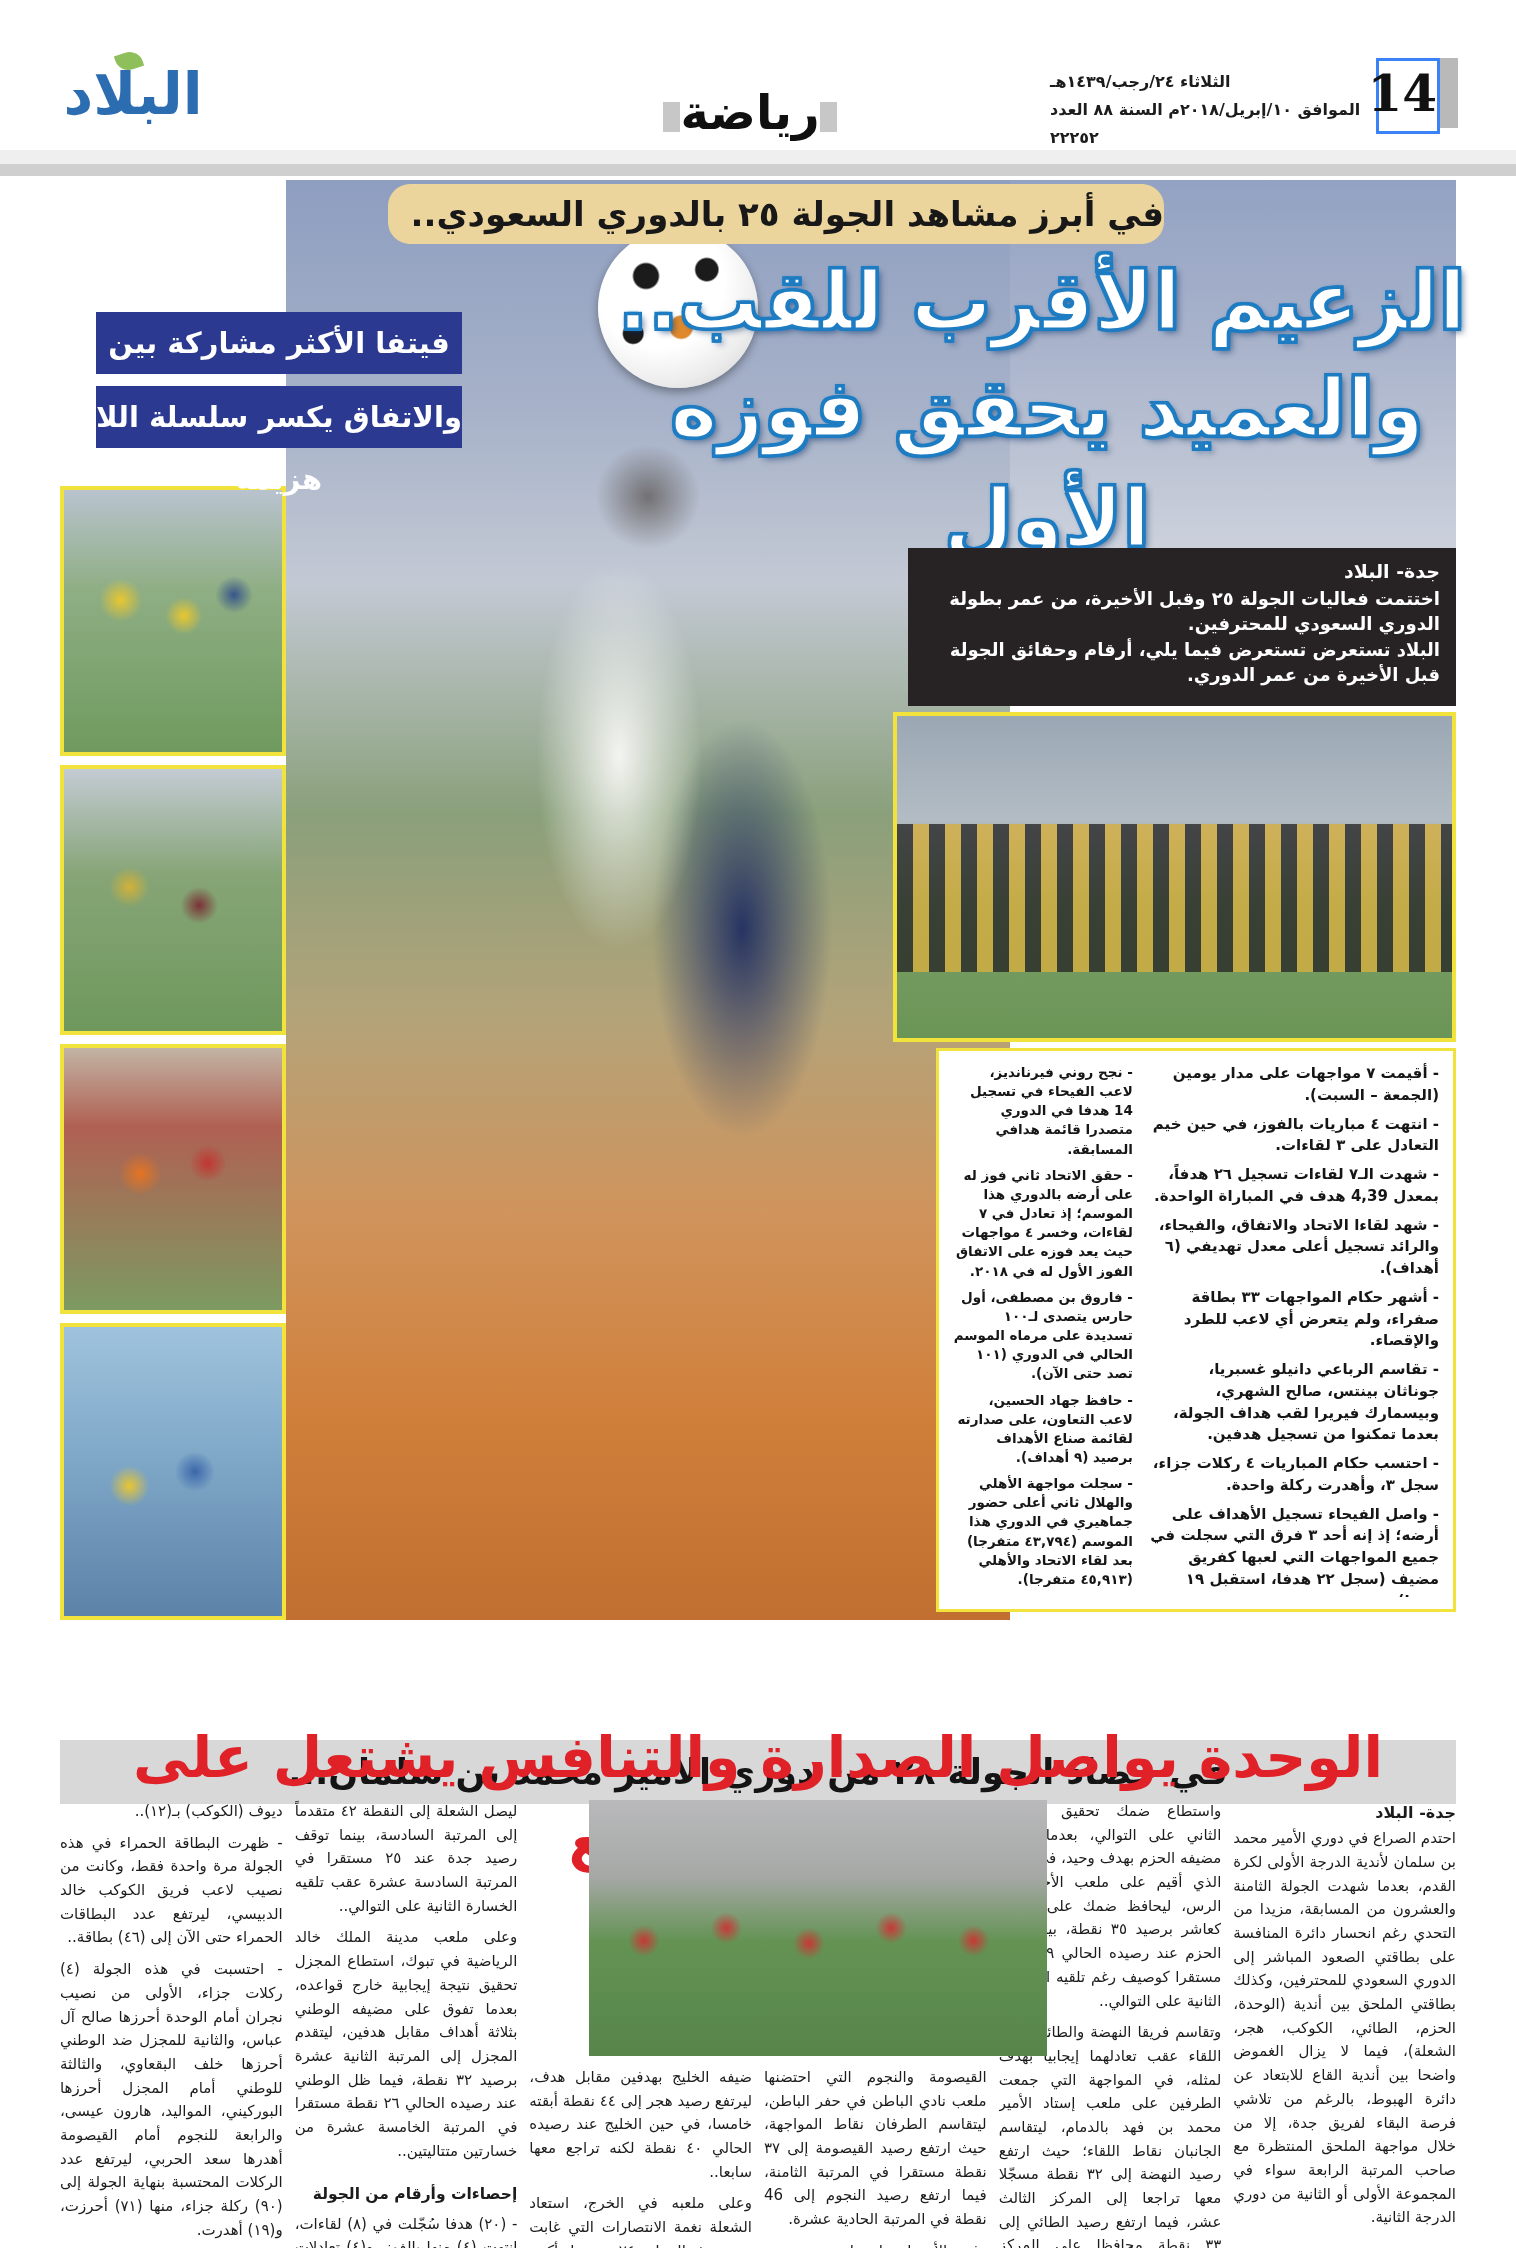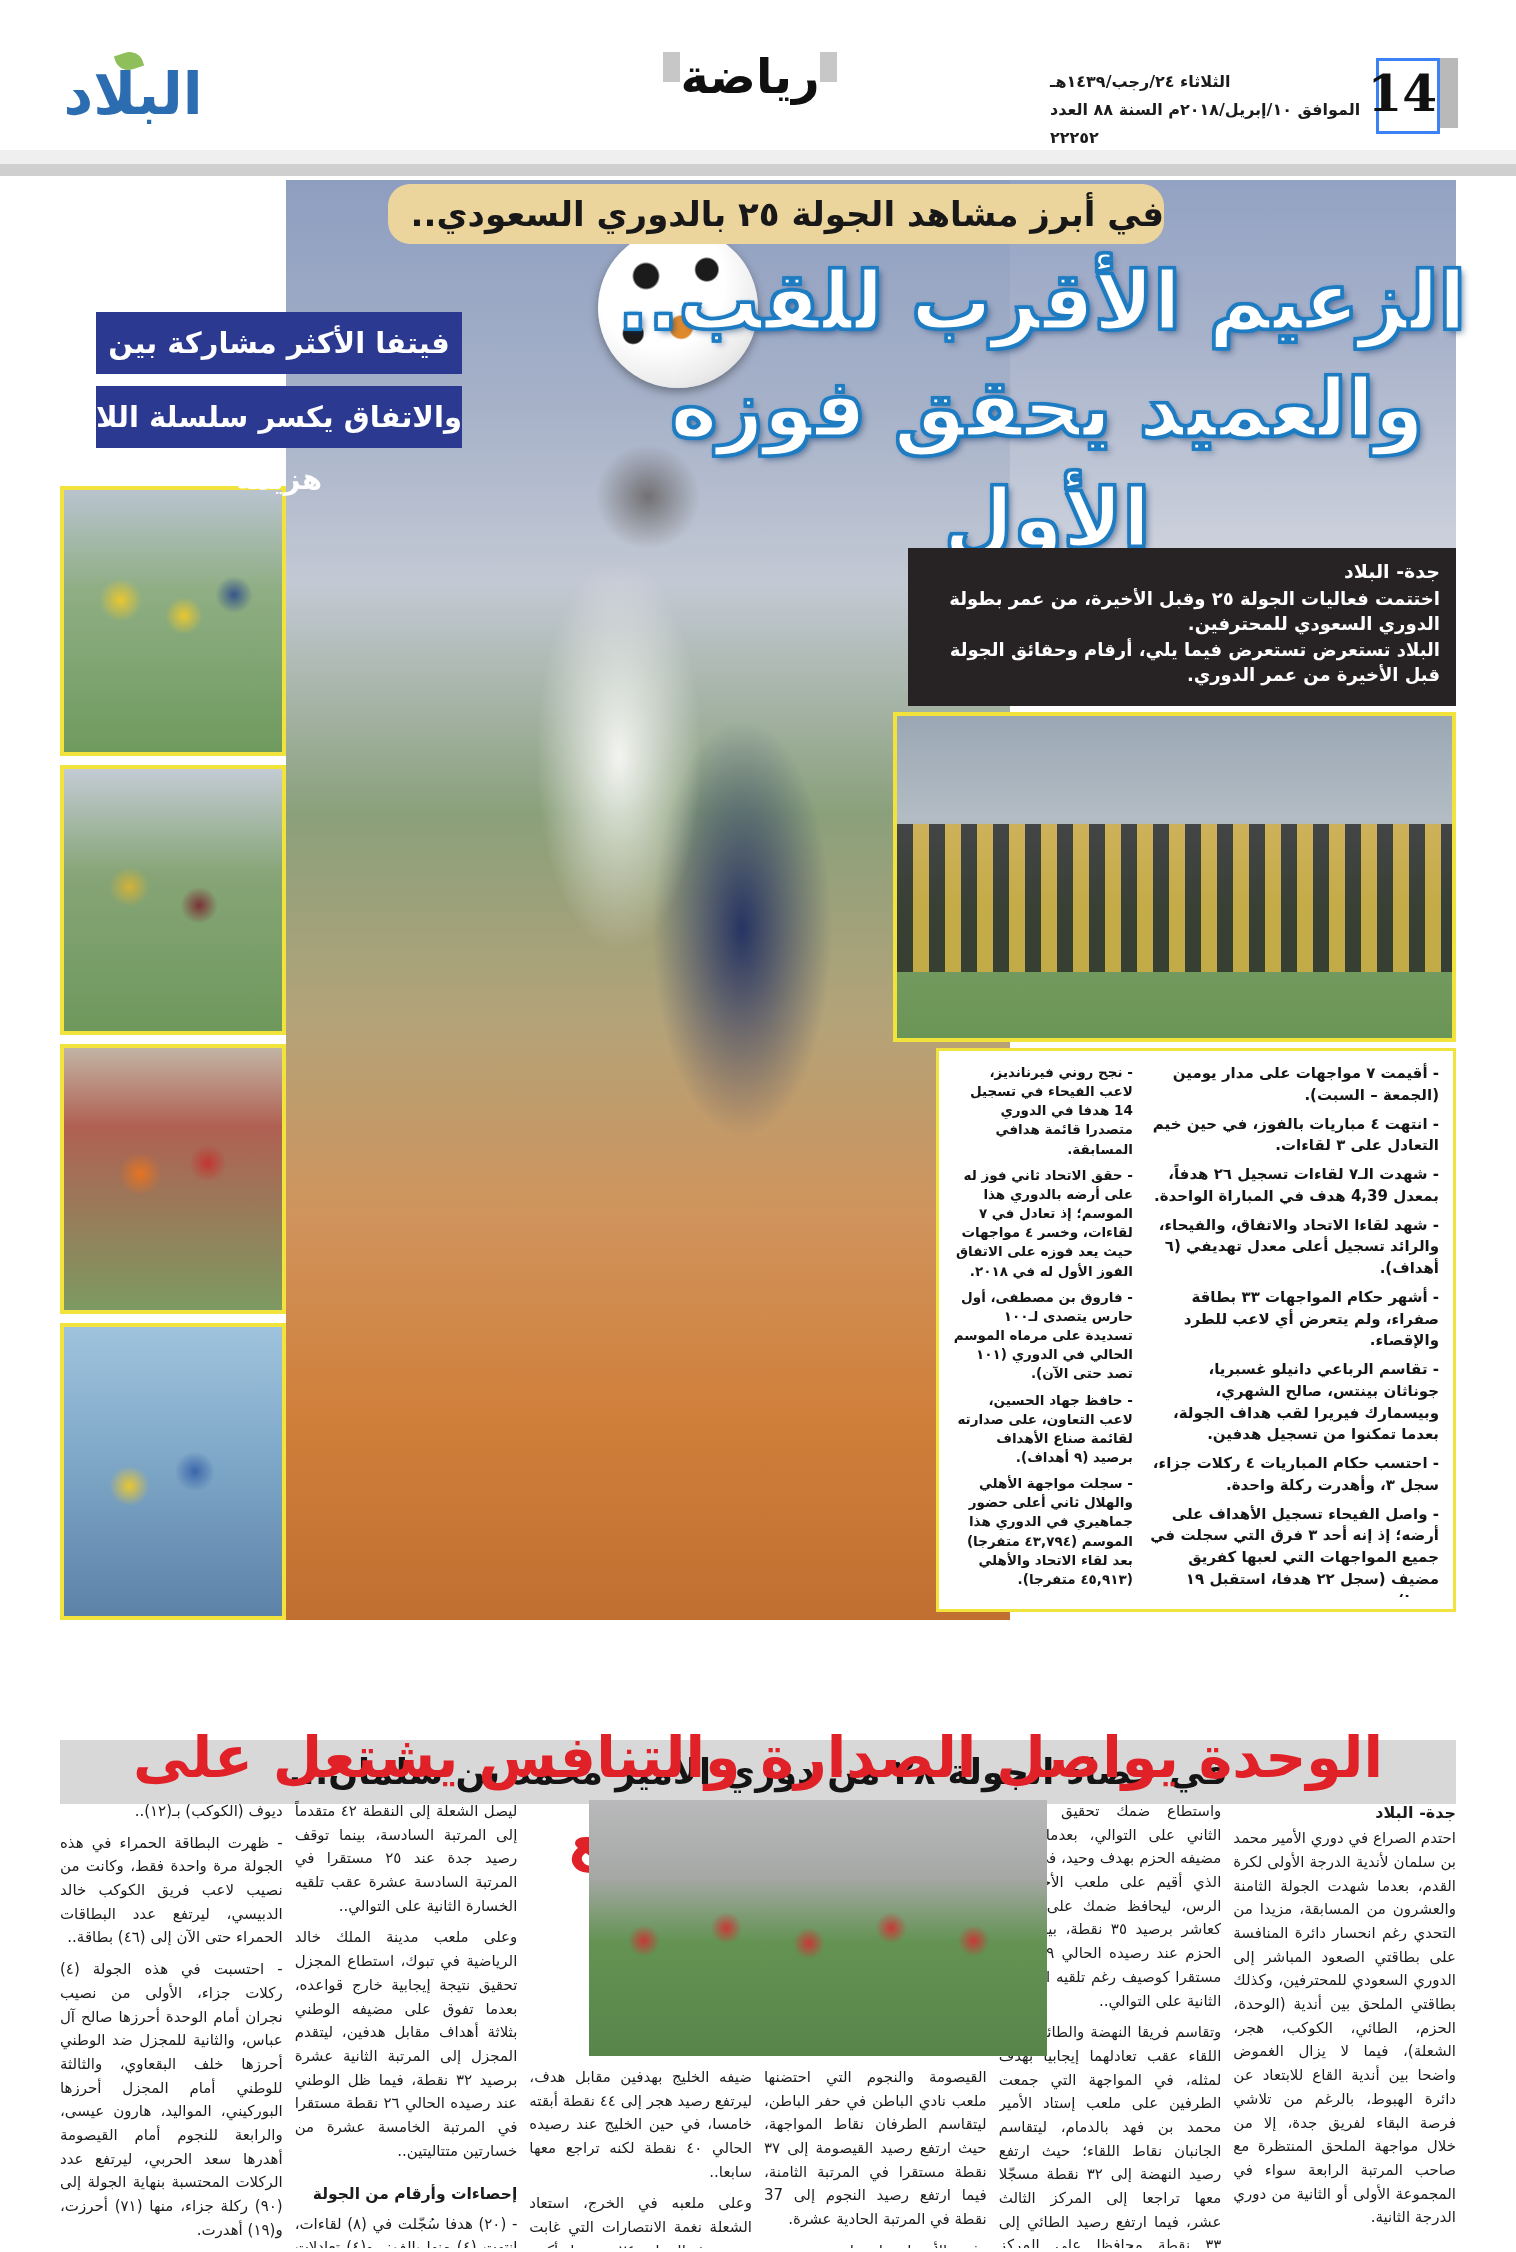--- a/index.html
+++ b/index.html
@@ -5,21 +5,21 @@
   html,body{margin:0;padding:0;background:#fff;}
   .page{position:relative;width:1516px;height:2252px;background:#fff;overflow:hidden;
         font-family:"DejaVu Sans",sans-serif;direction:rtl;color:#1a1a1a;}
   .abs{position:absolute;}
 
   
   .logo{left:58px;top:52px;width:150px;height:84px;font-size:58px;font-weight:bold;
         color:#2c6cb0;line-height:84px;text-align:center;letter-spacing:-2px;}
   .logo-leaf{left:116px;top:52px;width:26px;height:18px;background:#8fbf5a;
         border-radius:0 14px 0 14px;transform:rotate(-18deg);}
-  .section-wrap{left:560px;top:52px;width:380px;height:84px;display:flex;
+  .section-wrap{left:560px;top:52px;width:380px;height:84px;display:flex;align-items:flex-end;
         justify-content:center;}
   .section-bar{width:17px;height:30px;background:#c7c7c7;margin-bottom:4px;}
   .section-title{font-size:48px;font-weight:bold;color:#101010;line-height:1;}
   .dates{left:1050px;top:68px;width:320px;text-align:left;font-size:16px;font-weight:bold;
         color:#1c1c1c;line-height:1.75;direction:rtl;}
   .dates div{text-align:left;}
   .pagenum-box{left:1376px;top:58px;width:58px;height:70px;border:3px solid #3b82f6;
         background:#fff;font-family:"DejaVu Serif",serif;font-size:50px;font-weight:bold;
         color:#111;text-align:center;line-height:66px;}
   .pagenum-bar{left:1440px;top:58px;width:18px;height:70px;background:#b9b9b9;}
@@ -192,21 +192,21 @@
   <div class="abs bcols">
     <div class="bcol">
       <div class="bdl">جدة- البلاد</div>
       <p>احتدم الصراع في دوري الأمير محمد بن سلمان لأندية الدرجة الأولى لكرة القدم، بعدما شهدت الجولة الثامنة والعشرون من المسابقة، مزيدا من التحدي رغم انحسار دائرة المنافسة على بطاقتي الصعود المباشر إلى الدوري السعودي للمحترفين، وكذلك بطاقتي الملحق بين أندية (الوحدة، الحزم، الطائي، الكوكب، هجر، الشعلة)، فيما لا يزال الغموض واضحا بين أندية القاع للابتعاد عن دائرة الهبوط، بالرغم من تلاشي فرصة البقاء لفريق جدة، إلا من خلال مواجهة الملحق المنتظرة مع صاحب المرتبة الرابعة سواء في المجموعة الأولى أو الثانية من دوري الدرجة الثانية.</p>
     </div>
     <div class="bcol">
       <p>واستطاع ضمك تحقيق انتصاره الثاني على التوالي، بعدما كسب مضيفه الحزم بهدف وحيد، في اللقاء الذي أقيم على ملعب الأخير في الرس، ليحافظ ضمك على موقعه كعاشر برصيد ٣٥ نقطة، بينما ظل الحزم عند رصيده الحالي ٤٩ نقطة مستقرا كوصيف رغم تلقيه الخسارة الثانية على التوالي..</p>
       <p>وتقاسم فريقا النهضة والطائي نقاط اللقاء عقب تعادلهما إيجابيا بهدف لمثله، في المواجهة التي جمعت الطرفين على ملعب إستاد الأمير محمد بن فهد بالدمام، ليتقاسم الجانبان نقاط اللقاء؛ حيث ارتفع رصيد النهضة إلى ٣٢ نقطة مسجّلا معها تراجعا إلى المركز الثالث عشر، فيما ارتفع رصيد الطائي إلى ٣٣ نقطة محافظا على المركز العاشر.</p>
     </div>
     <div class="bcol pad-photo">
-      <p>القيصومة والنجوم التي احتضنها ملعب نادي الباطن في حفر الباطن، ليتقاسم الطرفان نقاط المواجهة، حيث ارتفع رصيد القيصومة إلى ٣٧ نقطة مستقرا في المرتبة الثامنة، فيما ارتفع رصيد النجوم إلى 37 نقطة في المرتبة الحادية عشرة.</p>
+      <p>القيصومة والنجوم التي احتضنها ملعب نادي الباطن في حفر الباطن، ليتقاسم الطرفان نقاط المواجهة، حيث ارتفع رصيد القيصومة إلى ٣٧ نقطة مستقرا في المرتبة الثامنة، فيما ارتفع رصيد النجوم إلى 46 نقطة في المرتبة الحادية عشرة.</p>
       <p>وفي الأحساء، استعاد هجر نغمة الانتصارات التي افتقدها الفريق في الجولة السابقة، حينما تجاوز</p>
     </div>
     <div class="bcol pad-photo">
       <p>ضيفه الخليج بهدفين مقابل هدف، ليرتفع رصيد هجر إلى ٤٤ نقطة أبقته خامسا، في حين الخليج عند رصيده الحالي ٤٠ نقطة لكنه تراجع معها سابعا..</p>
       <p>وعلى ملعبه في الخرج، استعاد الشعلة نغمة الانتصارات التي غابت عنه منذ الجولة ٢٤، حينما أكرم وفادة ضيفه جدة بأربعة أهداف مقابل ثلاثة</p>
     </div>
     <div class="bcol">
       <p>ليصل الشعلة إلى النقطة ٤٢ متقدماً إلى المرتبة السادسة، بينما توقف رصيد جدة عند ٢٥ مستقرا في المرتبة السادسة عشرة عقب تلقيه الخسارة الثانية على التوالي..</p>
       <p>وعلى ملعب مدينة الملك خالد الرياضية في تبوك، استطاع المجزل تحقيق نتيجة إيجابية خارج قواعده، بعدما تفوق على مضيفه الوطني بثلاثة أهداف مقابل هدفين، ليتقدم المجزل إلى المرتبة الثانية عشرة برصيد ٣٢ نقطة، فيما ظل الوطني عند رصيده الحالي ٢٦ نقطة مستقرا في المرتبة الخامسة عشرة من خسارتين متتاليتين..</p>
       <div class="bsub">إحصاءات وأرقام من الجولة</div>

